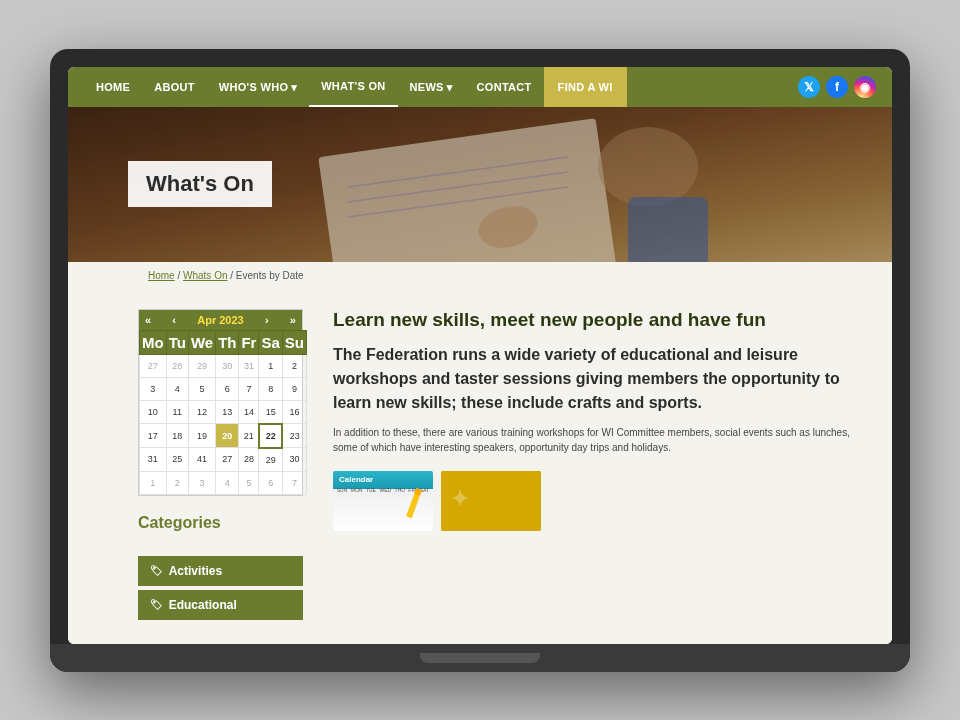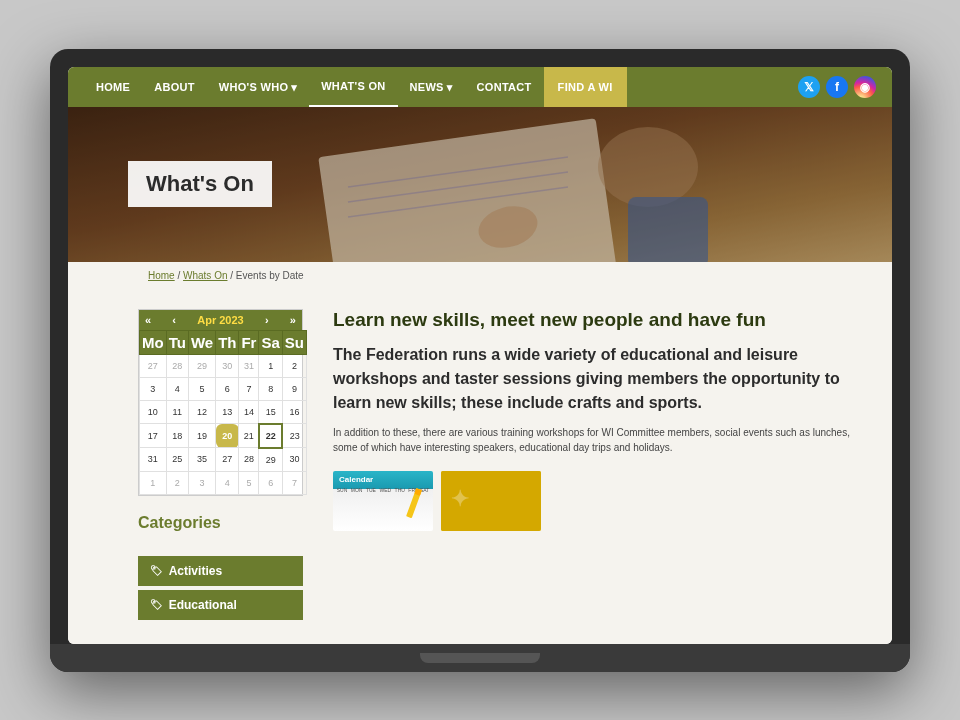--- a/index.html
+++ b/index.html
@@ -244,21 +244,20 @@
 
     .cal-grid td.today {
       border: 2px solid #6b7c2e;
       font-weight: 700;
     }
 
     .cal-grid td.selected {
       background: #c8b84a;
       color: #fff;
       font-weight: 700;
-      border-radius: 6px;
     }
 
     .cal-grid td.empty {
       color: #aaa;
     }
 
     
     .categories-title {
       font-size: 16px;
       font-weight: 700;
@@ -478,21 +477,21 @@
                   <td>18</td>
                   <td>19</td>
                   <td class="selected">20</td>
                   <td>21</td>
                   <td class="today">22</td>
                   <td>23</td>
                 </tr>
                 <tr>
                   <td>31</td>
                   <td>25</td>
-                  <td>35</td>
+                  <td>41</td>
                   <td>27</td>
                   <td>28</td>
                   <td>29</td>
                   <td>30</td>
                 </tr>
                 <tr>
                   <td class="empty" style="color: rgb(170, 170, 170);">1</td>
                   <td class="empty" style="color: rgb(170, 170, 170);">2</td>
                   <td class="empty" style="color: rgb(170, 170, 170);">3</td>
                   <td class="empty" style="color: rgb(170, 170, 170);">4</td>
@@ -511,21 +510,21 @@
         </div>
         <div class="cat-item">
           <span class="tag-icon">🏷</span>
           <span>Educational</span>
         </div>
       </div>
 
       <div class="content-area">
         <h2>Learn new skills, meet new people and have fun</h2>
         <p class="intro-bold">The Federation runs a wide variety of educational and leisure workshops and taster sessions giving members the opportunity to learn new skills; these include crafts and sports.</p>
-        <p class="intro-normal">In addition to these, there are various training workshops for WI Committee members, social events such as lunches, some of which have interesting speakers, educational day trips and holidays.</p>
+        <p class="intro-normal">In addition to these, there are various training workshops for WI Committee members, social events such as lunches, some of which have interesting speakers, opportunity day trips and holidays.</p>
 
         <div class="thumbnails">
           <div class="thumb">
             <div class="thumb-calendar-inner">
               <span class="cal-label">Calendar</span>
               <div class="cal-days-row">
                 <span>SUN</span>
                   <span>MON</span>
                   <span>TUE</span>
                   <span>WED</span>

